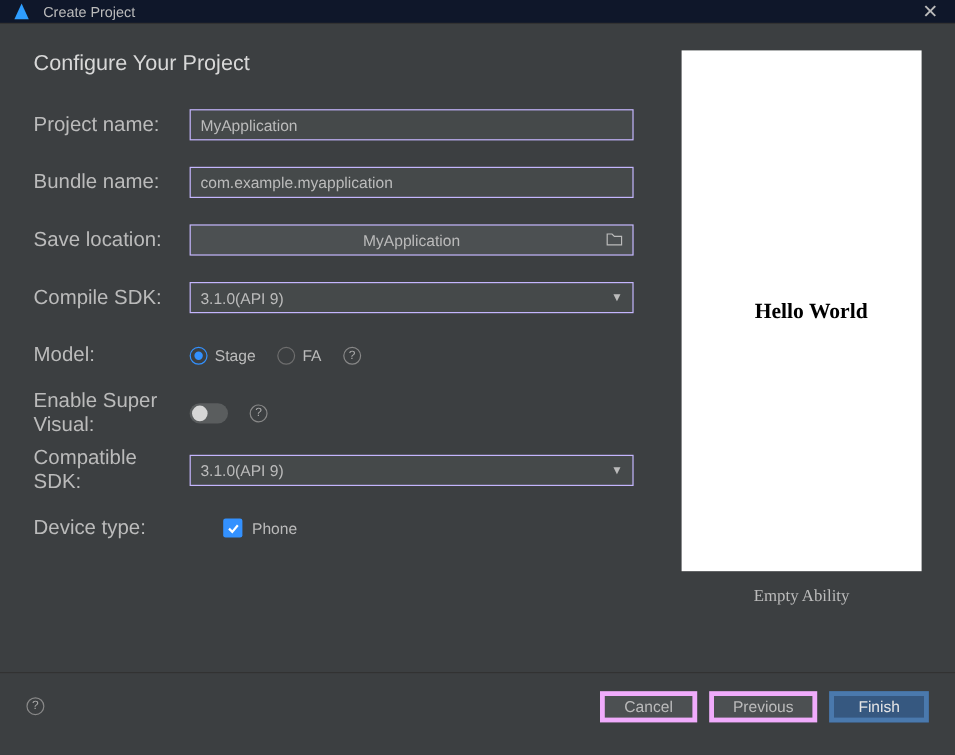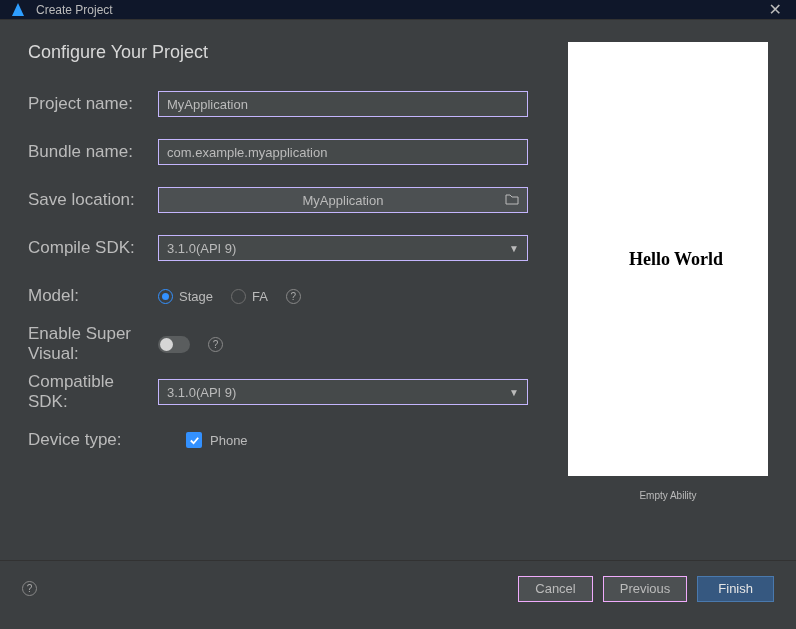--- a/index.html
+++ b/index.html
@@ -151,36 +151,37 @@
       padding-left: 16px;
     }
     .phone-preview .hello {
       color: #000;
       font-family: Georgia, 'Times New Roman', serif;
       font-weight: bold;
       font-size: 18px;
     }
     .preview-caption {
       color: #bbbbbb;
-      font-size: 10px;
+      font-size: 14px;
       margin-top: 14px;
+      font-family: Liberation Serif, serif;
     }
     .footer {
       height: 56px;
       border-top: 1px solid #323232;
       display: flex;
       align-items: center;
       padding: 0 22px;
     }
     .footer .help-icon { margin-right: auto; }
     .btn {
       height: 26px;
       padding: 0 16px;
       background: #4c5052;
-      border: 1px solid #f0abfc;
+      border: 4px solid #f0abfc;
       color: #bbbbbb;
       font-size: 13px;
       margin-left: 10px;
       cursor: pointer;
       display: inline-flex;
       align-items: center;
     }
     .btn.primary {
       background: #365880;
       border-color: #4a79ad;

